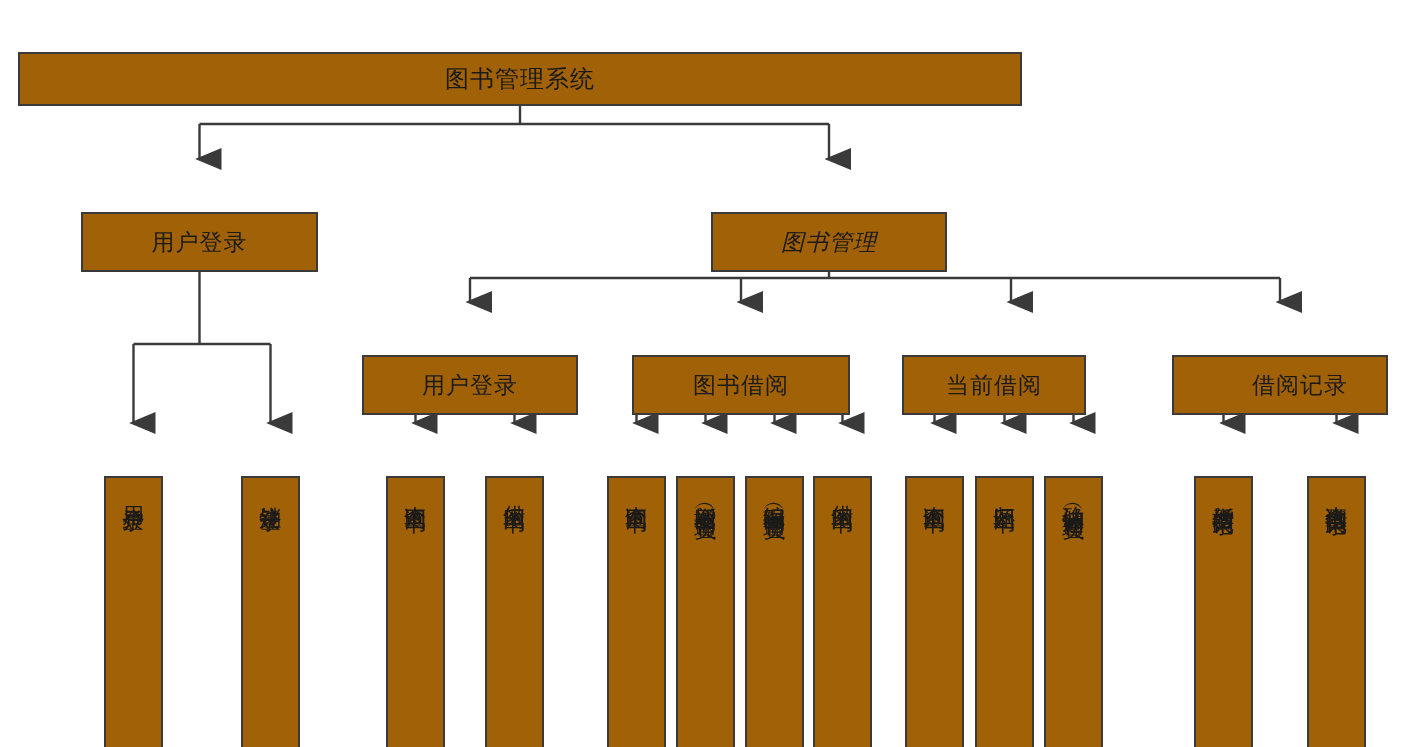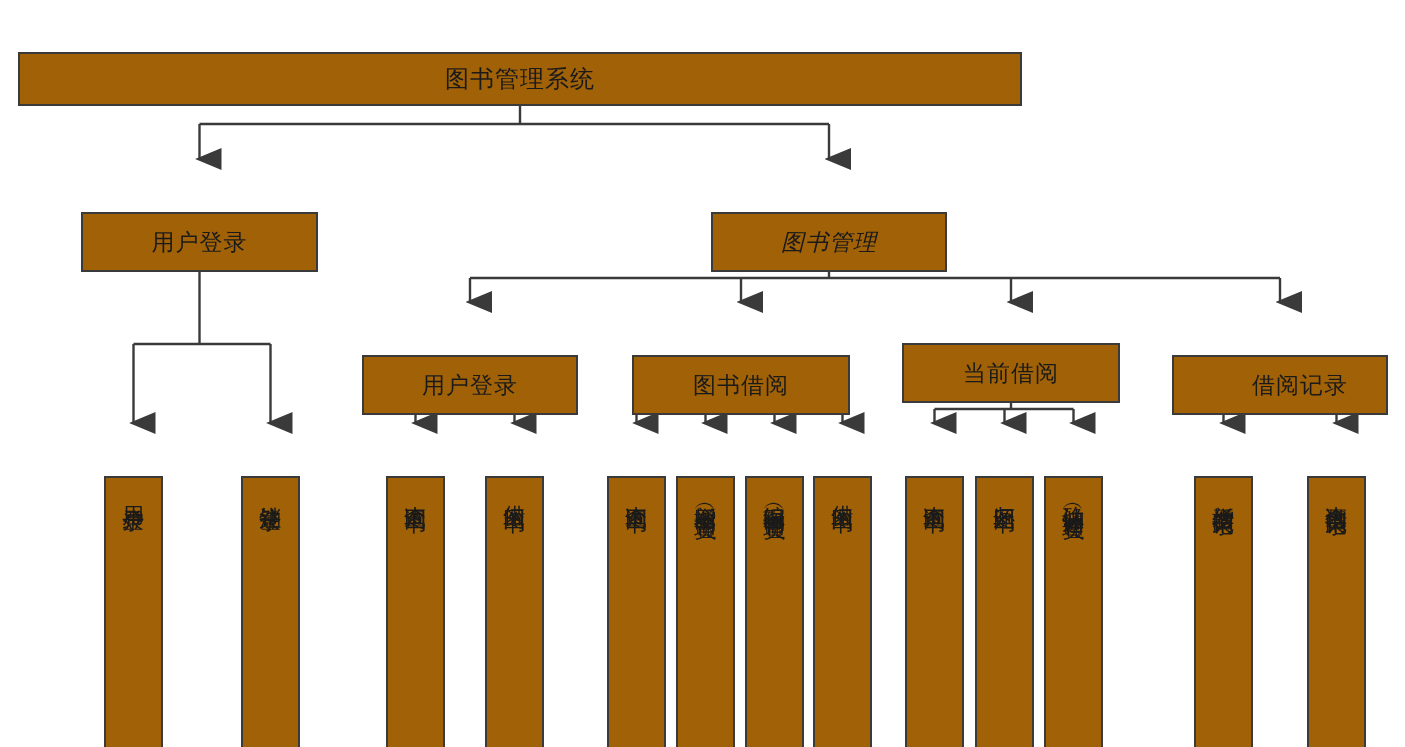--- a/index.html
+++ b/index.html
@@ -123,21 +123,21 @@
       </div>
       <div class="node horiz" style="left: 711px; top: 172px; width: 236px; height: 60px; font-style: italic;">
         <span>图书管理</span>
       </div>
       <div class="node horiz" style="left: 362px; top: 315px; width: 216px; height: 60px;">
         <span>用户登录</span>
       </div>
       <div class="node horiz" style="left: 632px; top: 315px; width: 218px; height: 60px; text-align: right;">
         <span>图书借阅</span>
       </div>
-      <div class="node horiz" style="left: 902px; top: 303px; width: 218px; height: 60px; text-align: center;">
+      <div class="node horiz" style="left: 902px; top: 315px; width: 184px; height: 60px; text-align: center;">
         <span>当前借阅</span>
       </div>
       <div class="node horiz" style="left: 1172px; top: 315px; width: 216px; height: 60px; padding-left: 40px;">
         <span>借阅记录</span>
       </div>
       <div class="node leaf" style="left: 104px; top: 436px; width: 59px; height: 298px;">
         <span class="leaf-label">用户登录</span>
       </div>
       <div class="node leaf" style="left: 241px; top: 436px; width: 59px; height: 298px;">
         <span class="leaf-label">注销登录</span>

